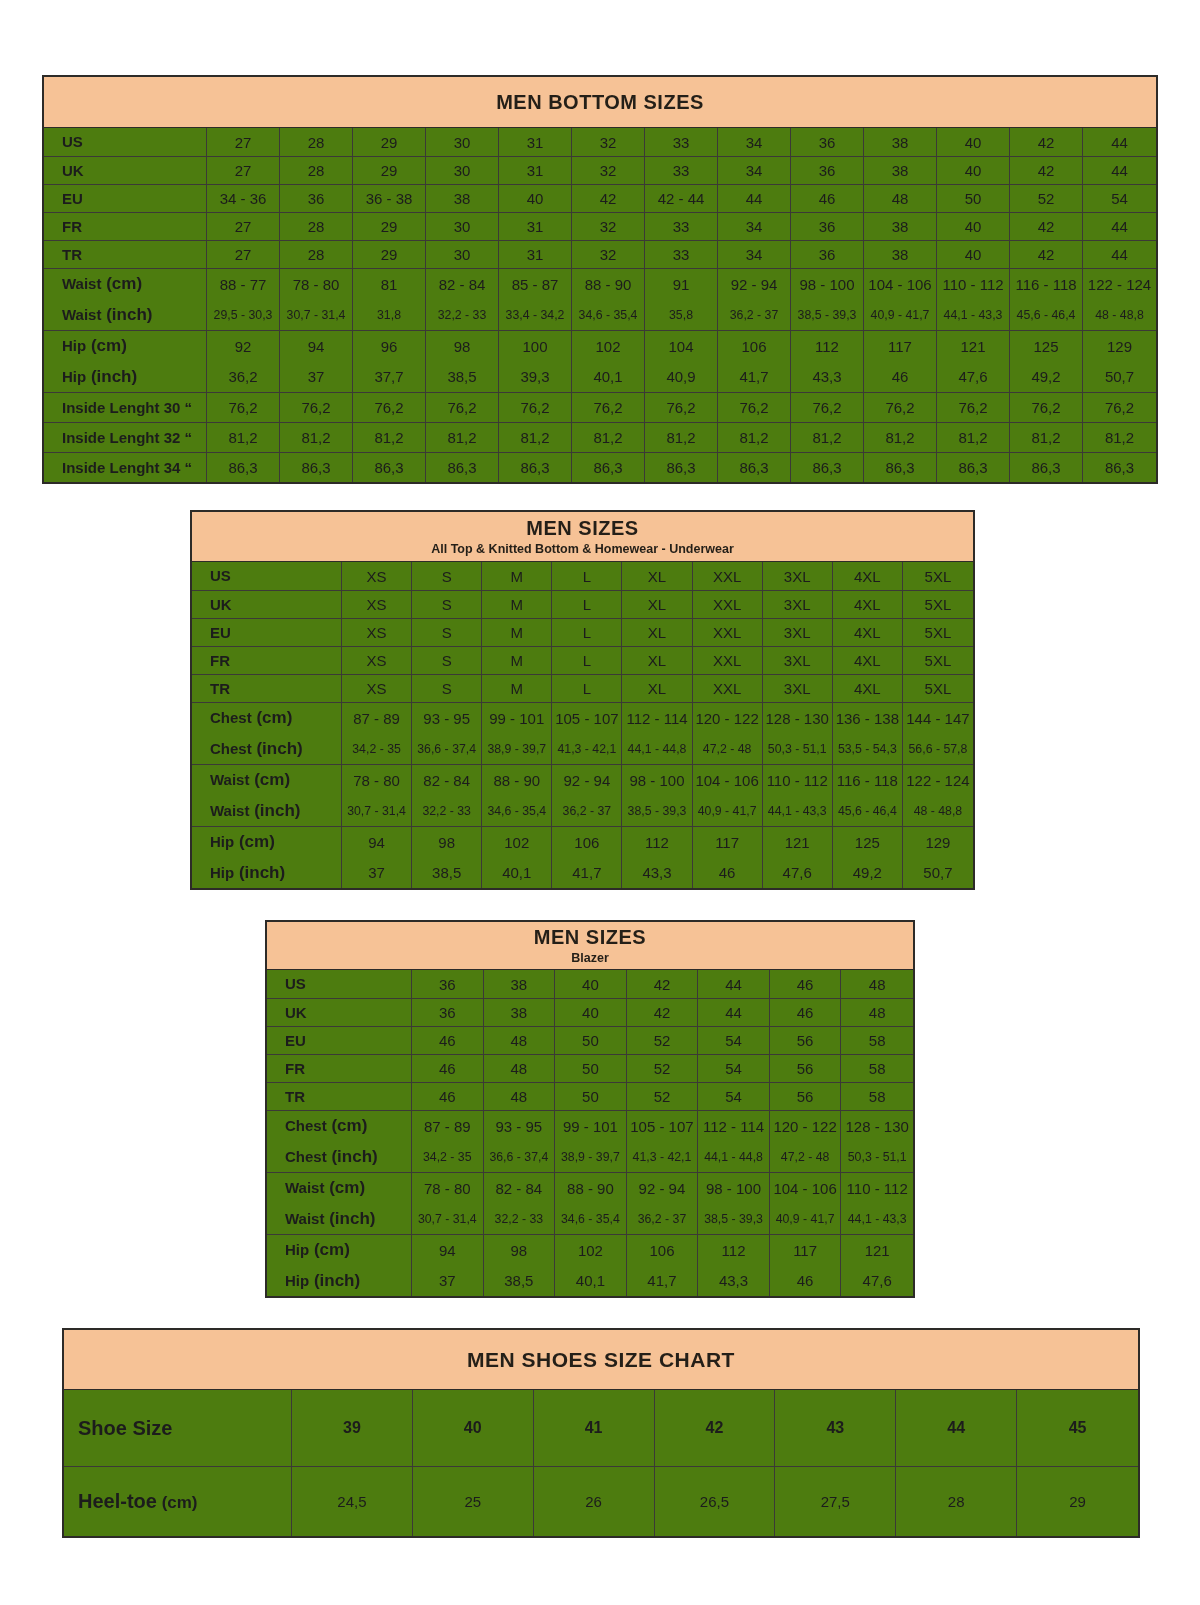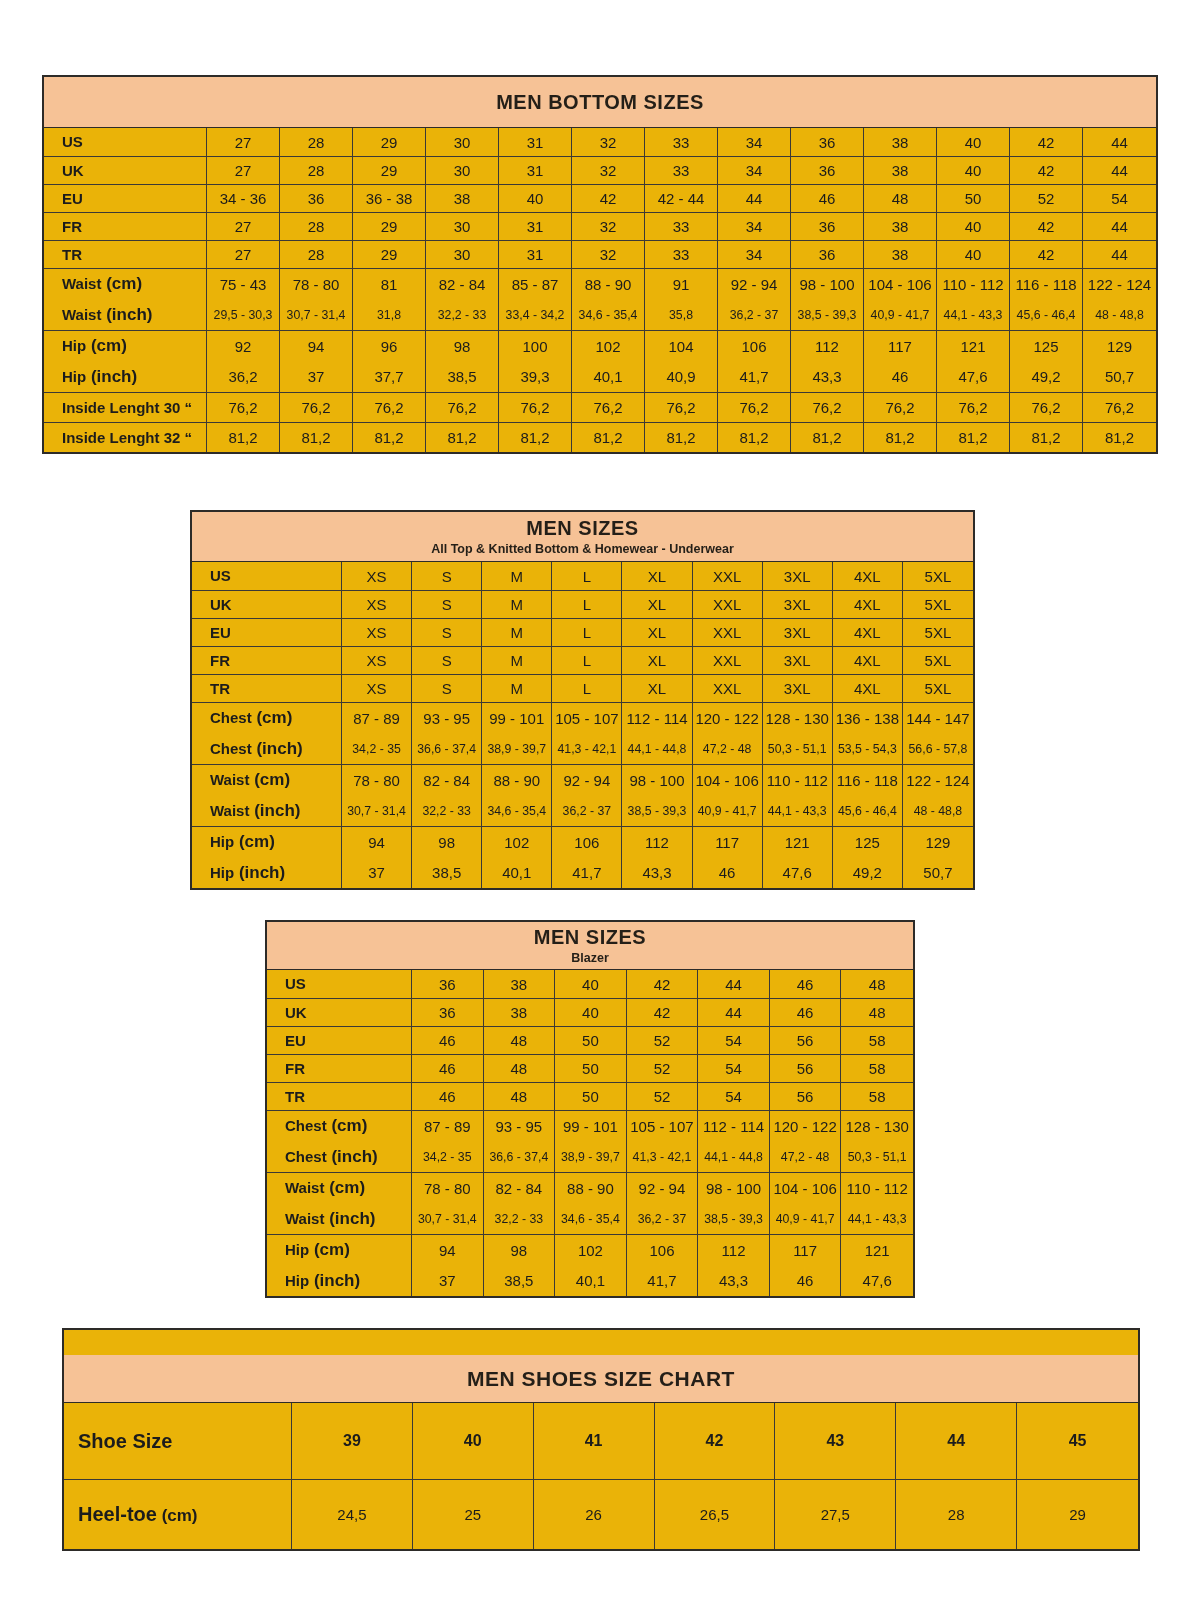--- a/index.html
+++ b/index.html
@@ -5,37 +5,37 @@
   * { margin:0; padding:0; box-sizing:border-box; }
   html,body { background:#ffffff; }
   body {
     width:1200px; height:1605px; position:relative;
     font-family:"Liberation Sans", sans-serif;
     color:#1c1c1c;
   }
   .tbl-box {
     position:absolute;
     border:2px solid #2d2b28;
-    background:#eab308;
+    background:#4d7c0f;
   }
   .t0 { left:42px;  top:75px;   width:1116px; }
   .t1 { left:190px; top:510px;  width:785px;  }
   .t2 { left:265px; top:920px;  width:650px;  }
   .t3 { left:62px;  top:1328px; width:1078px; }
 
   .tbl-header {
     background:#f6c296;
     border-bottom:1px solid #2d2b28;
     display:flex; flex-direction:column; justify-content:center; align-items:center;
     text-align:center;
   }
   .t0 .tbl-header { height:51px; }
   .t1 .tbl-header { height:50px; }
   .t2 .tbl-header { height:48px; }
-  .t3 .tbl-header { height:48px;margin-top:25px; }
+  .t3 .tbl-header { height:60px; }
   .tbl-title {
     font-weight:bold; font-size:20px; letter-spacing:0.5px; color:#241f18;
   }
   .t3 .tbl-title { font-size:21px; }
   .tbl-sub {
     font-weight:bold; font-size:12.5px; color:#241f18; margin-top:2px;
   }
   .tbl-sub:empty { display:none; }
 
   table { width:100%; border-collapse:separate; border-spacing:0; table-layout:fixed; }
@@ -149,21 +149,21 @@
           <td class="val">33</td>
           <td class="val">34</td>
           <td class="val">36</td>
           <td class="val">38</td>
           <td class="val">40</td>
           <td class="val">42</td>
           <td class="val">44</td>
         </tr>
         <tr class="rk-measure">
           <td class="lbl"><span class="lbl-main">Waist</span><span class="lbl-unit"> (cm)</span></td>
-          <td class="val">75 - 43</td>
+          <td class="val">88 - 77</td>
           <td class="val">78 - 80</td>
           <td class="val">81</td>
           <td class="val">82 - 84</td>
           <td class="val">85 - 87</td>
           <td class="val">88 - 90</td>
           <td class="val">91</td>
           <td class="val">92 - 94</td>
           <td class="val">98 - 100</td>
           <td class="val">104 - 106</td>
           <td class="val">110 - 112</td>
@@ -242,20 +242,36 @@
           <td class="val">81,2</td>
           <td class="val">81,2</td>
           <td class="val">81,2</td>
           <td class="val">81,2</td>
           <td class="val">81,2</td>
           <td class="val">81,2</td>
           <td class="val">81,2</td>
           <td class="val">81,2</td>
           <td class="val">81,2</td>
           <td class="val">81,2</td>
+        </tr>
+        <tr class="rk-inside">
+          <td class="lbl"><span class="lbl-main">Inside Lenght 34 “</span></td>
+          <td class="val">86,3</td>
+          <td class="val">86,3</td>
+          <td class="val">86,3</td>
+          <td class="val">86,3</td>
+          <td class="val">86,3</td>
+          <td class="val">86,3</td>
+          <td class="val">86,3</td>
+          <td class="val">86,3</td>
+          <td class="val">86,3</td>
+          <td class="val">86,3</td>
+          <td class="val">86,3</td>
+          <td class="val">86,3</td>
+          <td class="val">86,3</td>
         </tr>
       </tbody>
     </table>
 </div>
 
 <div class="tbl-box t1">
   <div class="tbl-header">
     <div class="tbl-title">MEN SIZES</div>
     <div class="tbl-sub">All Top &amp; Knitted Bottom &amp; Homewear - Underwear</div>
   </div>

